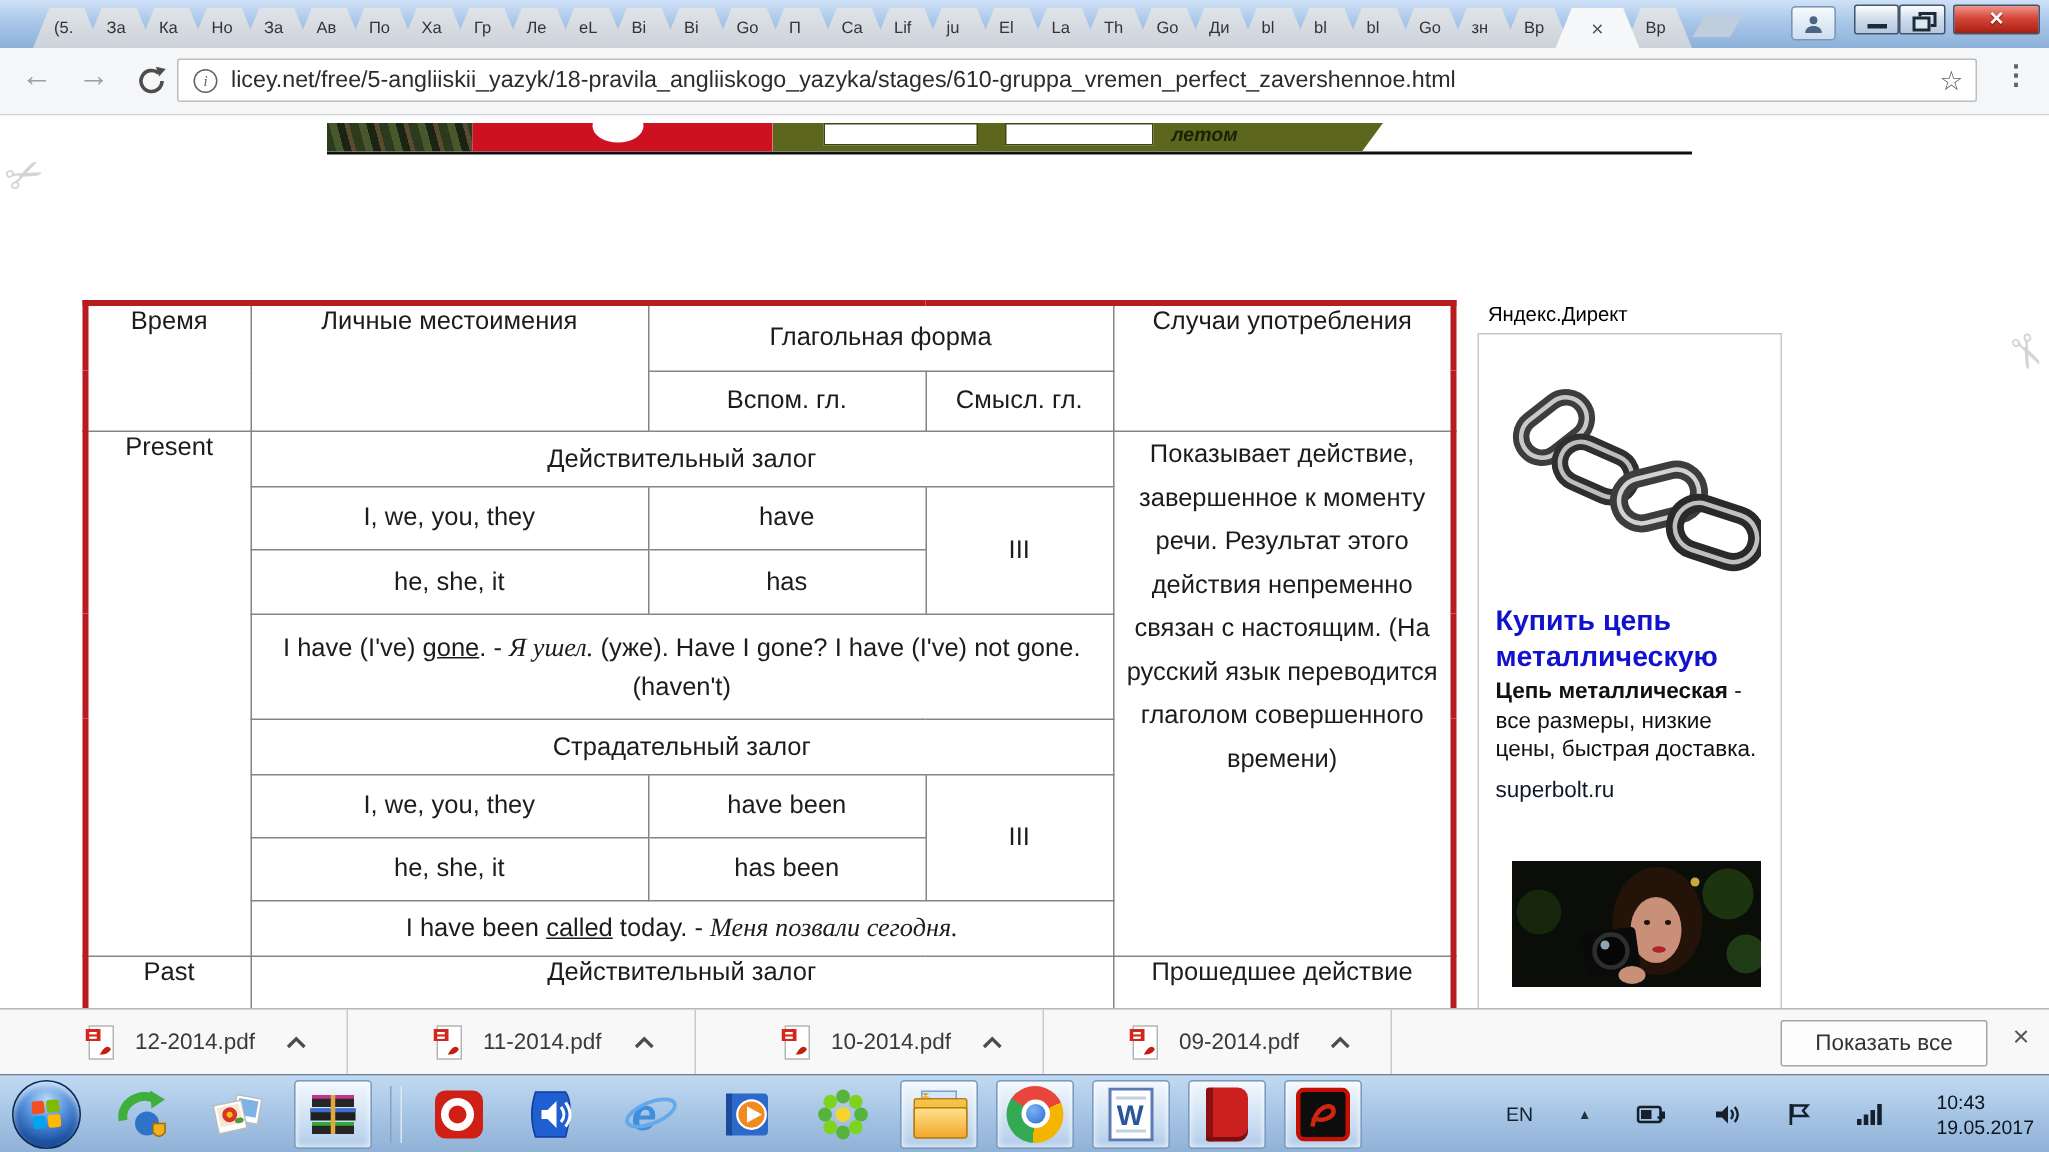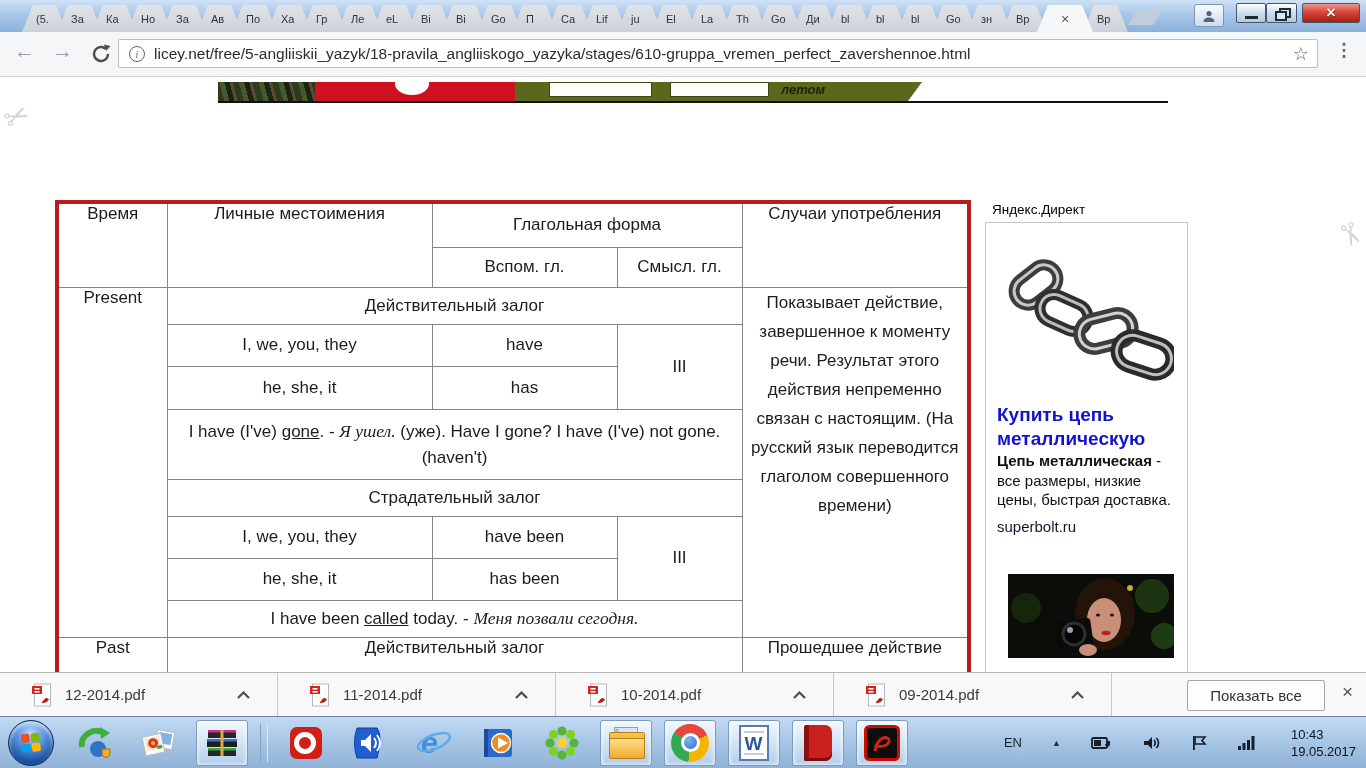--- a/index.html
+++ b/index.html
@@ -45,21 +45,21 @@
     border-radius:50%;color:#5f6368;font-size:10px;font-family:"Liberation Serif",serif;
     display:flex;align-items:center;justify-content:center;font-style:italic;}
   .urltext{position:absolute;left:35px;top:5px;width:1110px;font-size:15.5px;color:#2c2c2c;
     white-space:nowrap;overflow:hidden;}
   .star{position:absolute;right:8px;top:3px;font-size:18px;color:#5f6368;}
   .menu3{position:absolute;right:13px;top:9px;font-size:18px;color:#5f6368;font-weight:bold;line-height:1;}
 
   
   #content{position:absolute;left:0;top:77px;width:1366px;height:595px;background:#fff;overflow:hidden;}
   .scissors{position:absolute;color:#d4d4d4;font-size:30px;}
-  .banner{position:absolute;left:218px;top:5px;width:910px;height:19px;border-bottom:2px solid #101010;overflow:hidden;padding-left:40px;}
+  .banner{position:absolute;left:218px;top:5px;width:910px;height:19px;border-bottom:2px solid #101010;overflow:hidden;}
   .bseg{position:absolute;top:0;height:19px;}
   .bphoto{left:0;width:97px;background:repeating-linear-gradient(75deg,#2c3a1e 0 6px,#47582d 6px 11px,#1b2413 11px 16px,#5a4a30 16px 19px);}
   .bred{left:97px;width:200px;background:#ce1120;}
   .bred .wcirc{position:absolute;left:40%;top:-9px;width:34px;height:22px;background:#fff;border-radius:50%;}
   .bolive{left:297px;width:407px;background:#5c661c;clip-path:polygon(0 0,100% 0,calc(100% - 14px) 100%,0 100%);}
   .wbox{position:absolute;top:0;height:13px;background:#fff;border:1px solid #3f470f;}
   .letom{position:absolute;left:266px;top:0;font-size:13px;font-weight:bold;font-style:italic;color:#1c2106;}
   .page-title{position:absolute;left:55px;top:58px;font-size:27px;color:#212121;}
 
   
@@ -78,22 +78,22 @@
   .chain-svg{position:absolute;left:1006px;top:170px;}
   .ad-title{position:absolute;left:997px;top:326px;width:160px;font-size:19px;font-weight:bold;color:#1212cc;line-height:1.25;}
   .ad-desc{position:absolute;left:997px;top:374px;width:182px;font-size:15px;color:#111;line-height:1.3;}
   .ad-domain{position:absolute;left:997px;top:441px;font-size:15px;color:#0f172a;}
   .ad-photo{position:absolute;left:1008px;top:497px;}
 
   
   .downloads{position:absolute;left:0;top:672px;width:100%;height:44px;background:#f8f8f8;
     border-top:1px solid #b7b7b7;box-sizing:border-box;}
   .ditems{display:flex;height:100%;}
-  .ditem{display:flex;align-items:center;width:278px;box-sizing:border-box;
-    padding-left:32px;border-right:1px solid #c9c9c9;}
+  .ditem{display:flex;align-items:center;width:232px;box-sizing:border-box;
+    padding-left:57px;border-right:1px solid #c9c9c9;}
   .dname{margin-left:13px;font-size:15px;color:#3a3a3a;}
   .dchev{margin-left:auto;margin-right:26px;display:flex;}
   .show-all{position:absolute;right:41px;top:7px;width:136px;height:29px;border:1px solid #a6a6a6;
     border-radius:2px;background:#fdfdfd;font-size:15px;color:#333;
     display:flex;align-items:center;justify-content:center;}
   .dl-close{position:absolute;right:13px;top:9px;font-size:19px;color:#56575a;line-height:1;}
 
   
   .taskbar{position:absolute;left:0;top:716px;width:100%;height:52px;box-sizing:border-box;
     background:linear-gradient(180deg,#c2daf2 0%,#a9c7e6 45%,#90b2d7 100%);

